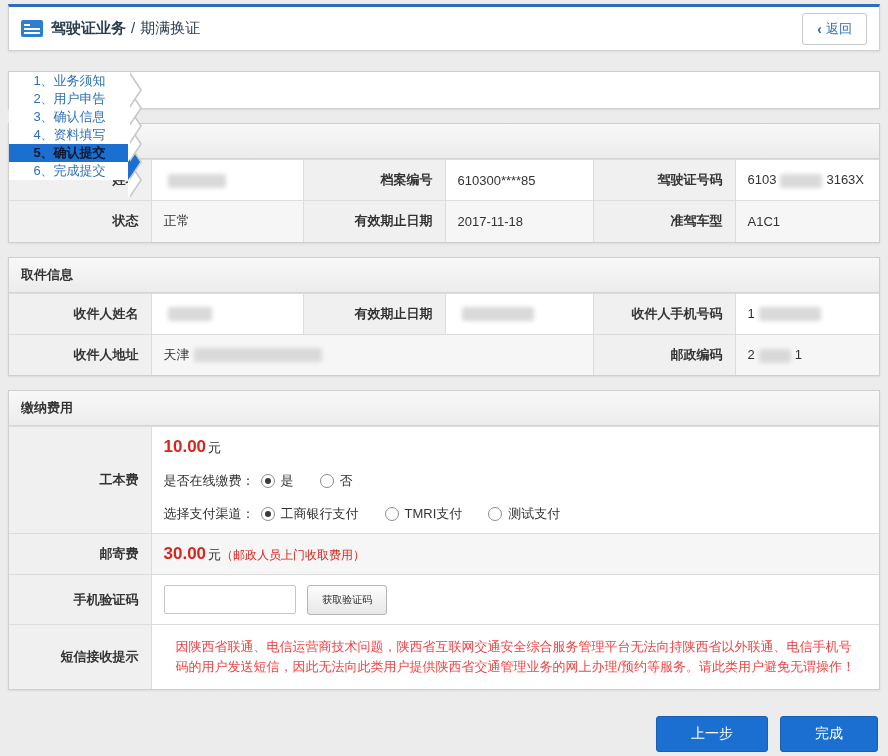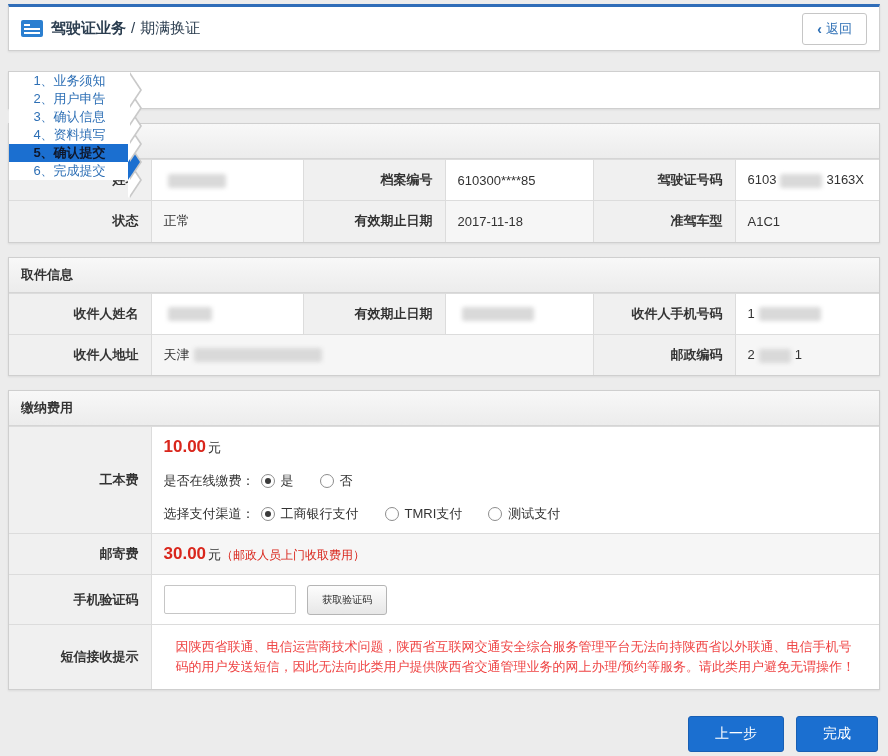--- a/index.html
+++ b/index.html
@@ -130,21 +130,21 @@
     background:linear-gradient(#fdfdfd,#e7e7e7);
     border:1px solid #b5b5b5; border-radius:3px;
     font-size:10px; color:#333; cursor:pointer; vertical-align:middle;
   }
   .notice { color:#ef4444; line-height:20px; padding:12px 18px 12px 12px; font-size:13px; }
 
   
   .footer { margin-top:26px; display:flex; justify-content:flex-end; gap:12px; padding-right:2px; }
   .btn-primary {
     background:#1b6fd0; color:#fff; border:1px solid #185fb4; border-radius:3px;
-    padding:8px 26px; font-size:14px; cursor:pointer;
+    padding:8px 34px; font-size:14px; cursor:pointer;
   }
 </style>
 </head>
 <body>
 
 <div class="card topbar">
   <div class="title-wrap">
     <span class="biz-icon">
       <svg width="22" height="17" viewBox="0 0 22 17">
         <rect x="0" y="0" width="22" height="17" rx="2" fill="#2b7fd0"></rect>

